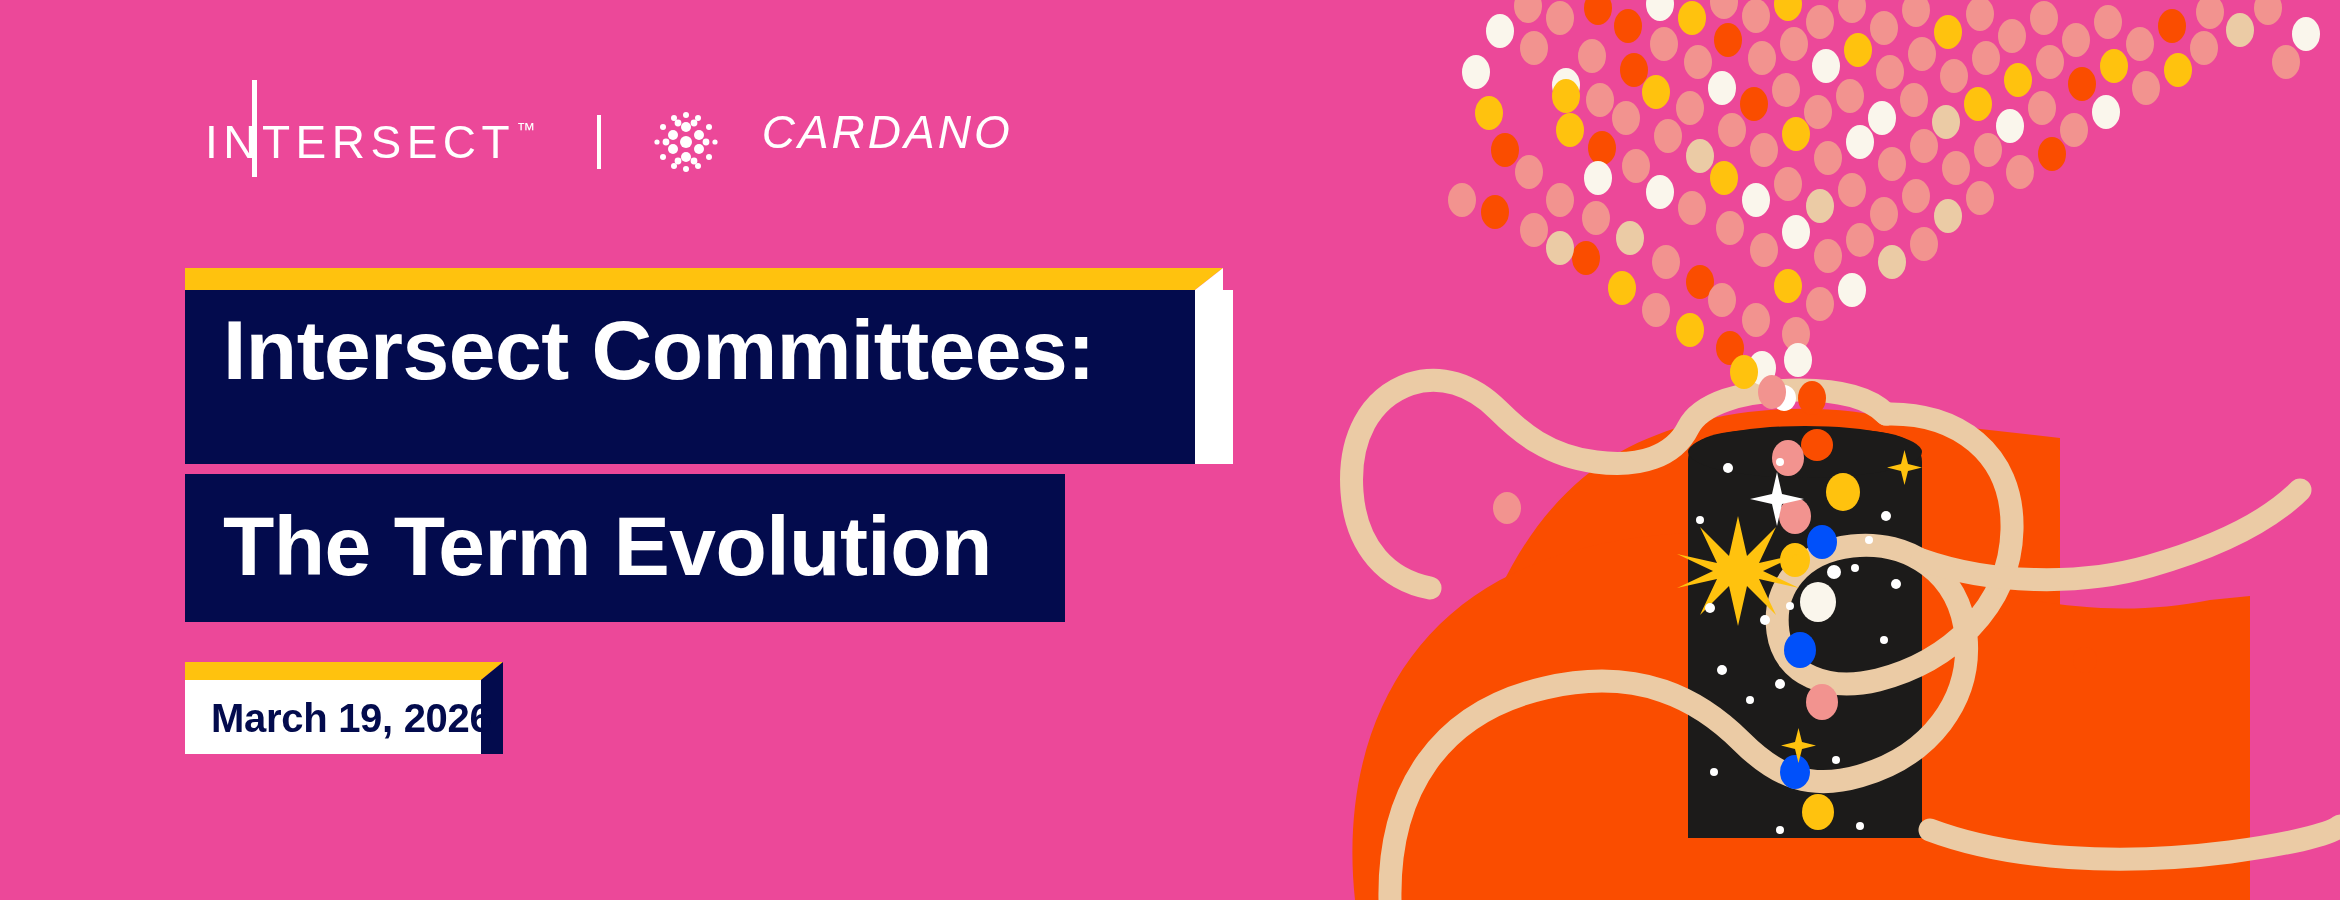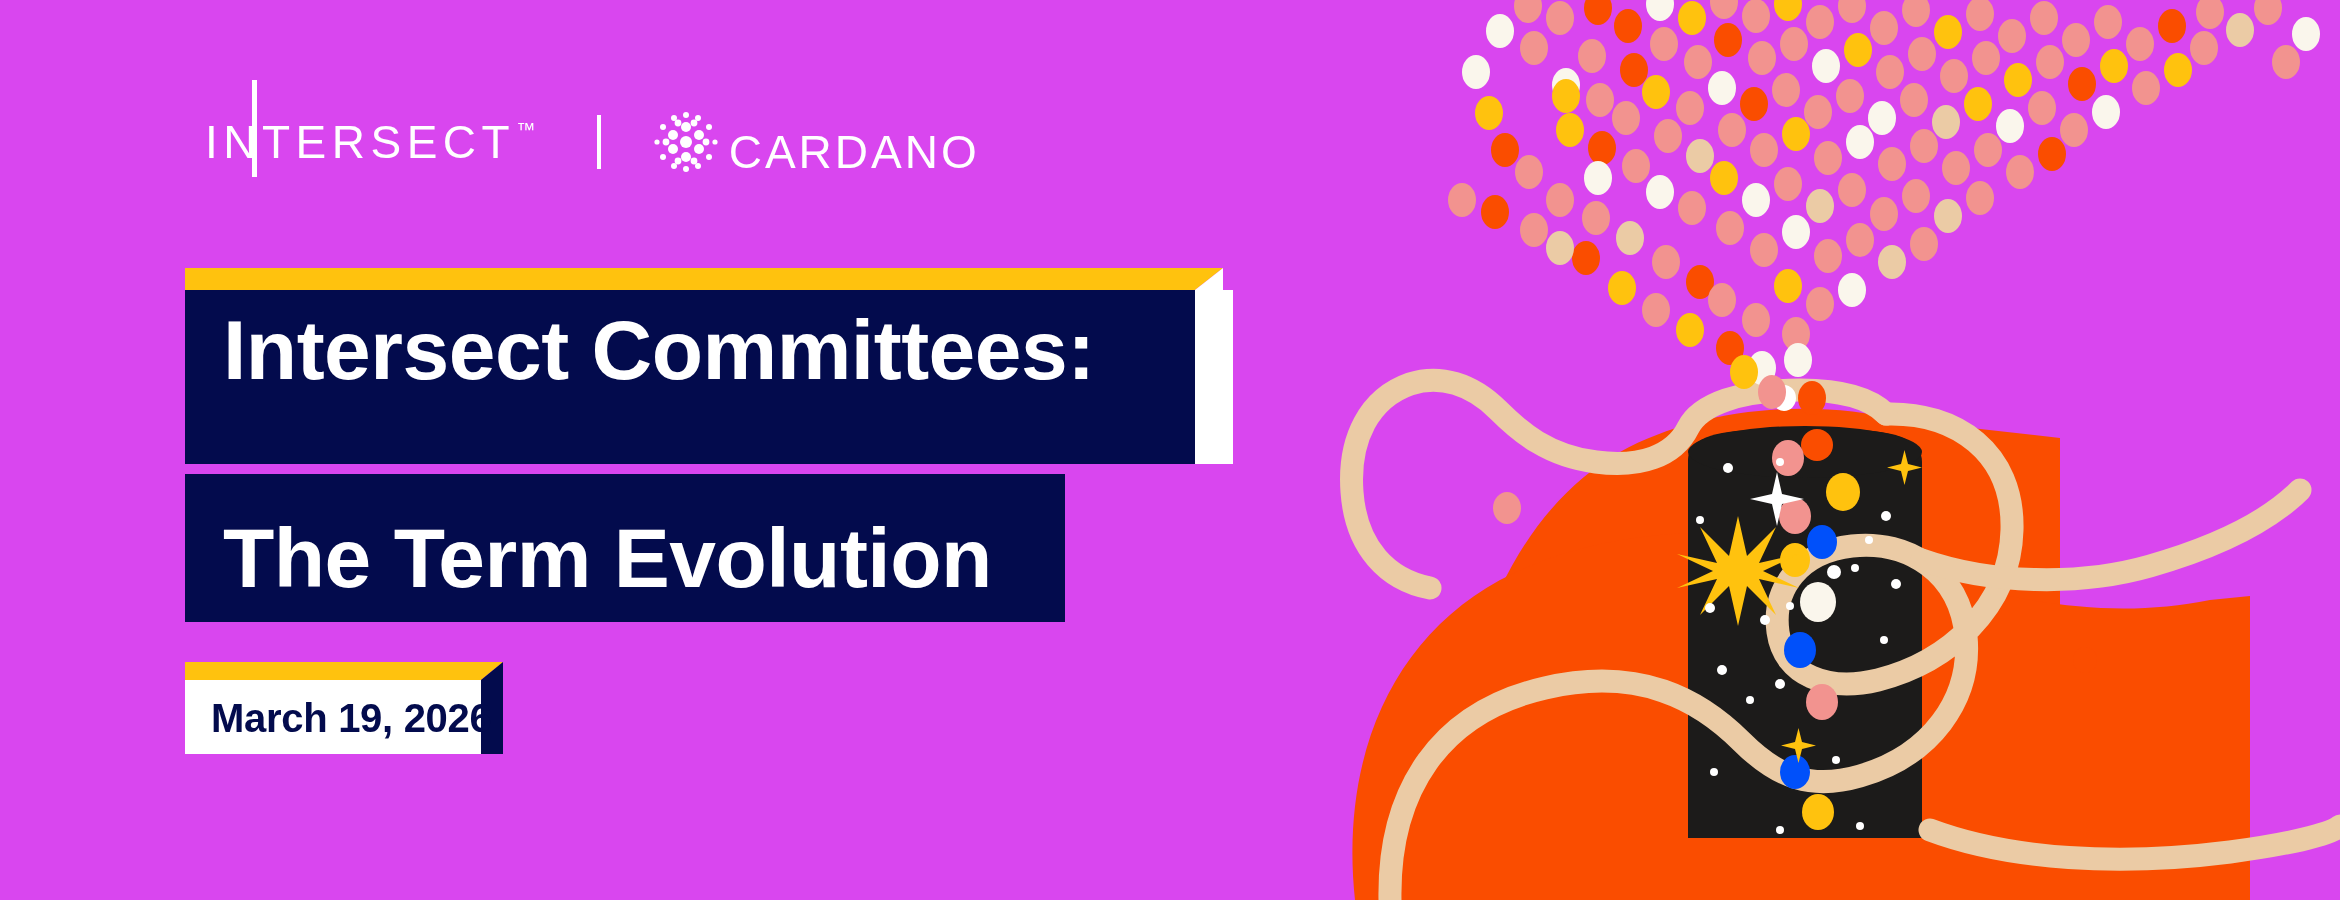--- a/index.html
+++ b/index.html
@@ -6,21 +6,21 @@
 
   html, body {
     width:2340px; height:900px;
     overflow:hidden;
     font-family:"Liberation Sans", sans-serif;
   }
 
   #banner {
     position:relative;
     width:2340px; height:900px;
-    background:#d946ef;
+    background:#ec4899;
     overflow:hidden;
   }
 
   
   #artwork {
     position:absolute;
     top:0; left:0;
     width:2340px; height:900px;
     pointer-events:none;
   }
@@ -69,22 +69,23 @@
 
   .logo-divider {
     width:4px;
     height:54px;
     background:#ffffff;
     margin:0 52px 0 62px;
   }
 
   .cardano-lockup {
     display:flex;
-    align-items:flex-end;
-    gap:10px;
+    align-items:flex-start;
+    gap:43px;
+    font-style:italic;
   }
   .cardano-word {
     color:#ffffff;
     font-size:46px;
     font-weight:400;
     letter-spacing:3px;
     line-height:1;
   }
 
   
@@ -136,21 +137,21 @@
   .title-text {
     position:absolute;
     left:38px;
     color:#ffffff;
     font-size:84px;
     font-weight:700;
     letter-spacing:-0.5px;
     white-space:nowrap;
   }
   .tb1-text { top:34px; }
-  .tb2-text { top:24px;margin-top:12px; }
+  .tb2-text { top:24px; }
 
   
   .date-wrap {
     position:relative;
     width:330px; height:110px;
     margin-top:40px;
   }
   .date-top {
     position:absolute; left:0; top:0;
     width:296px; height:18px;

